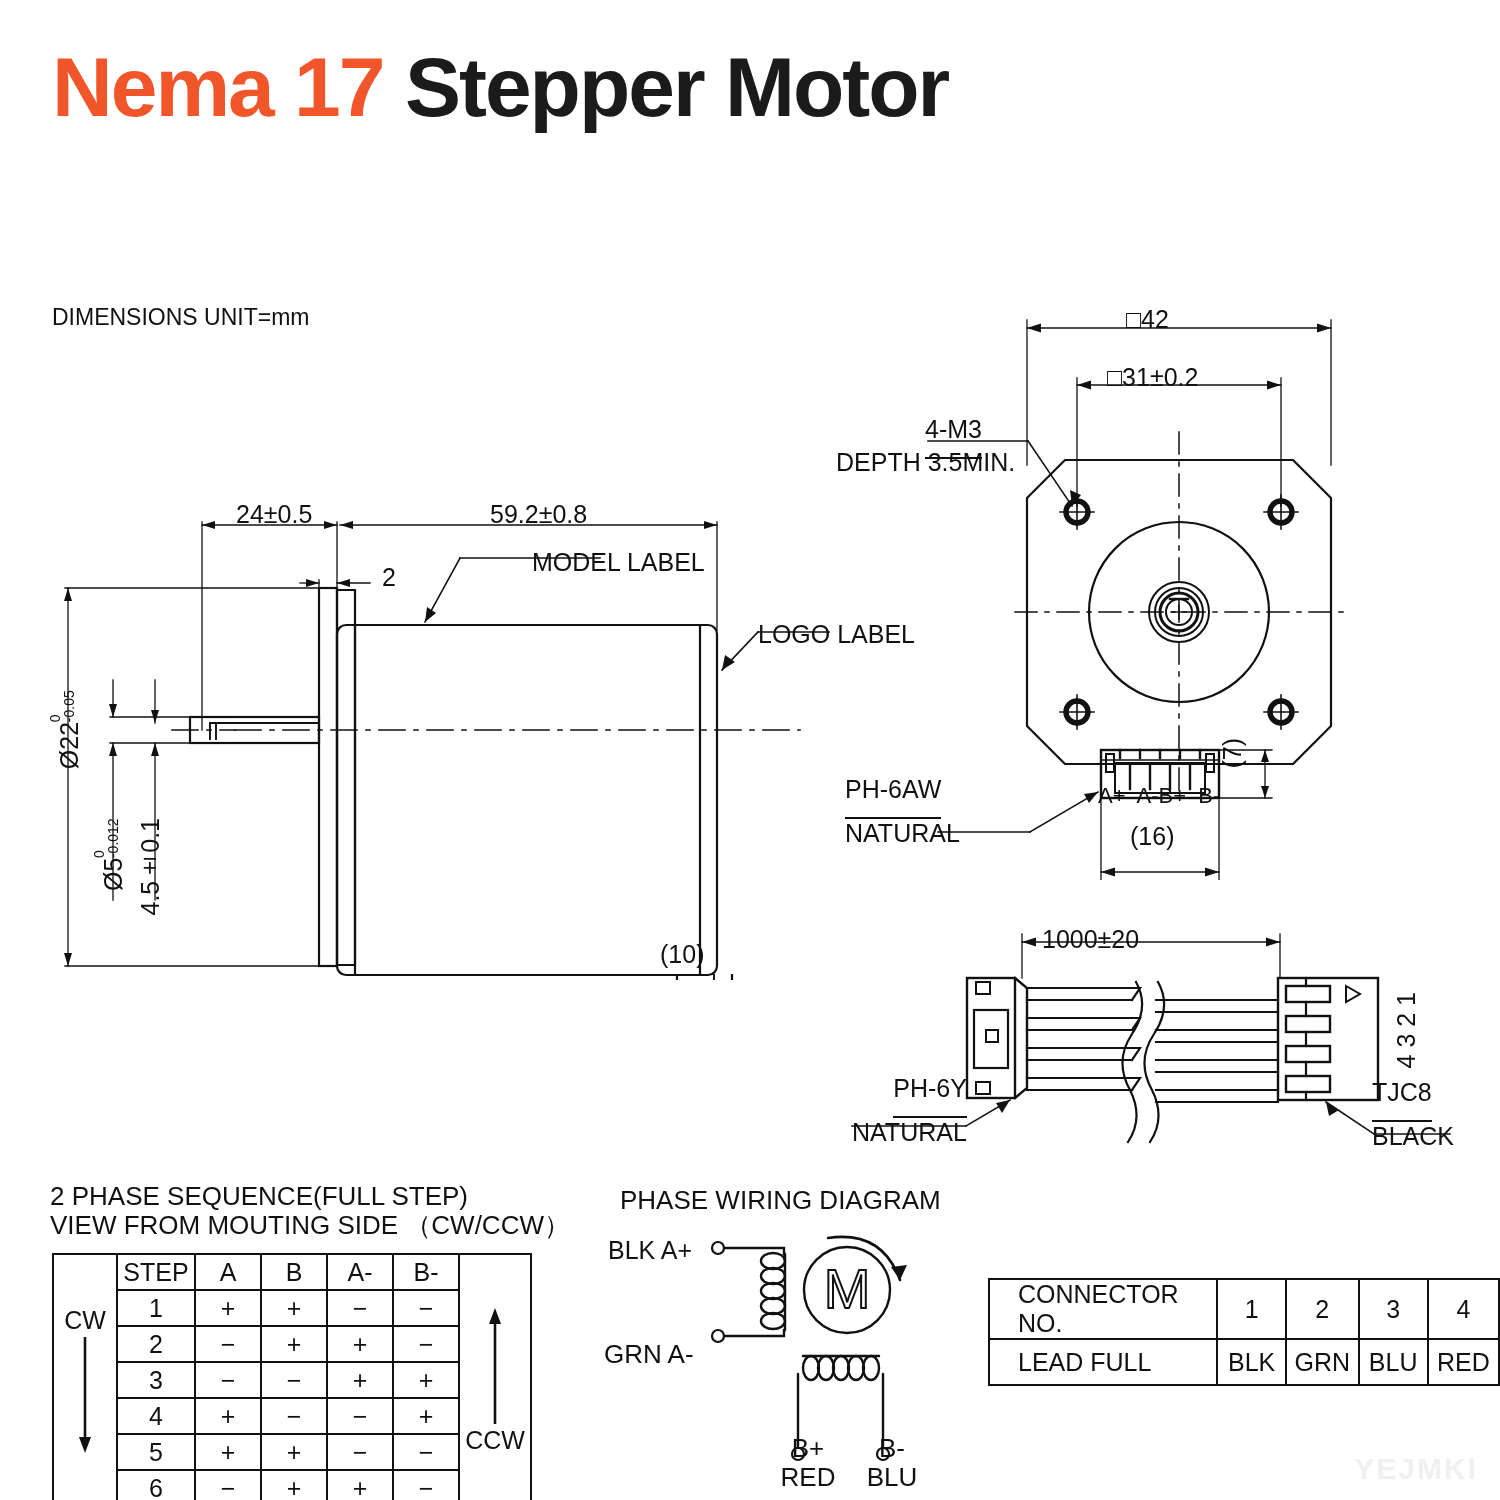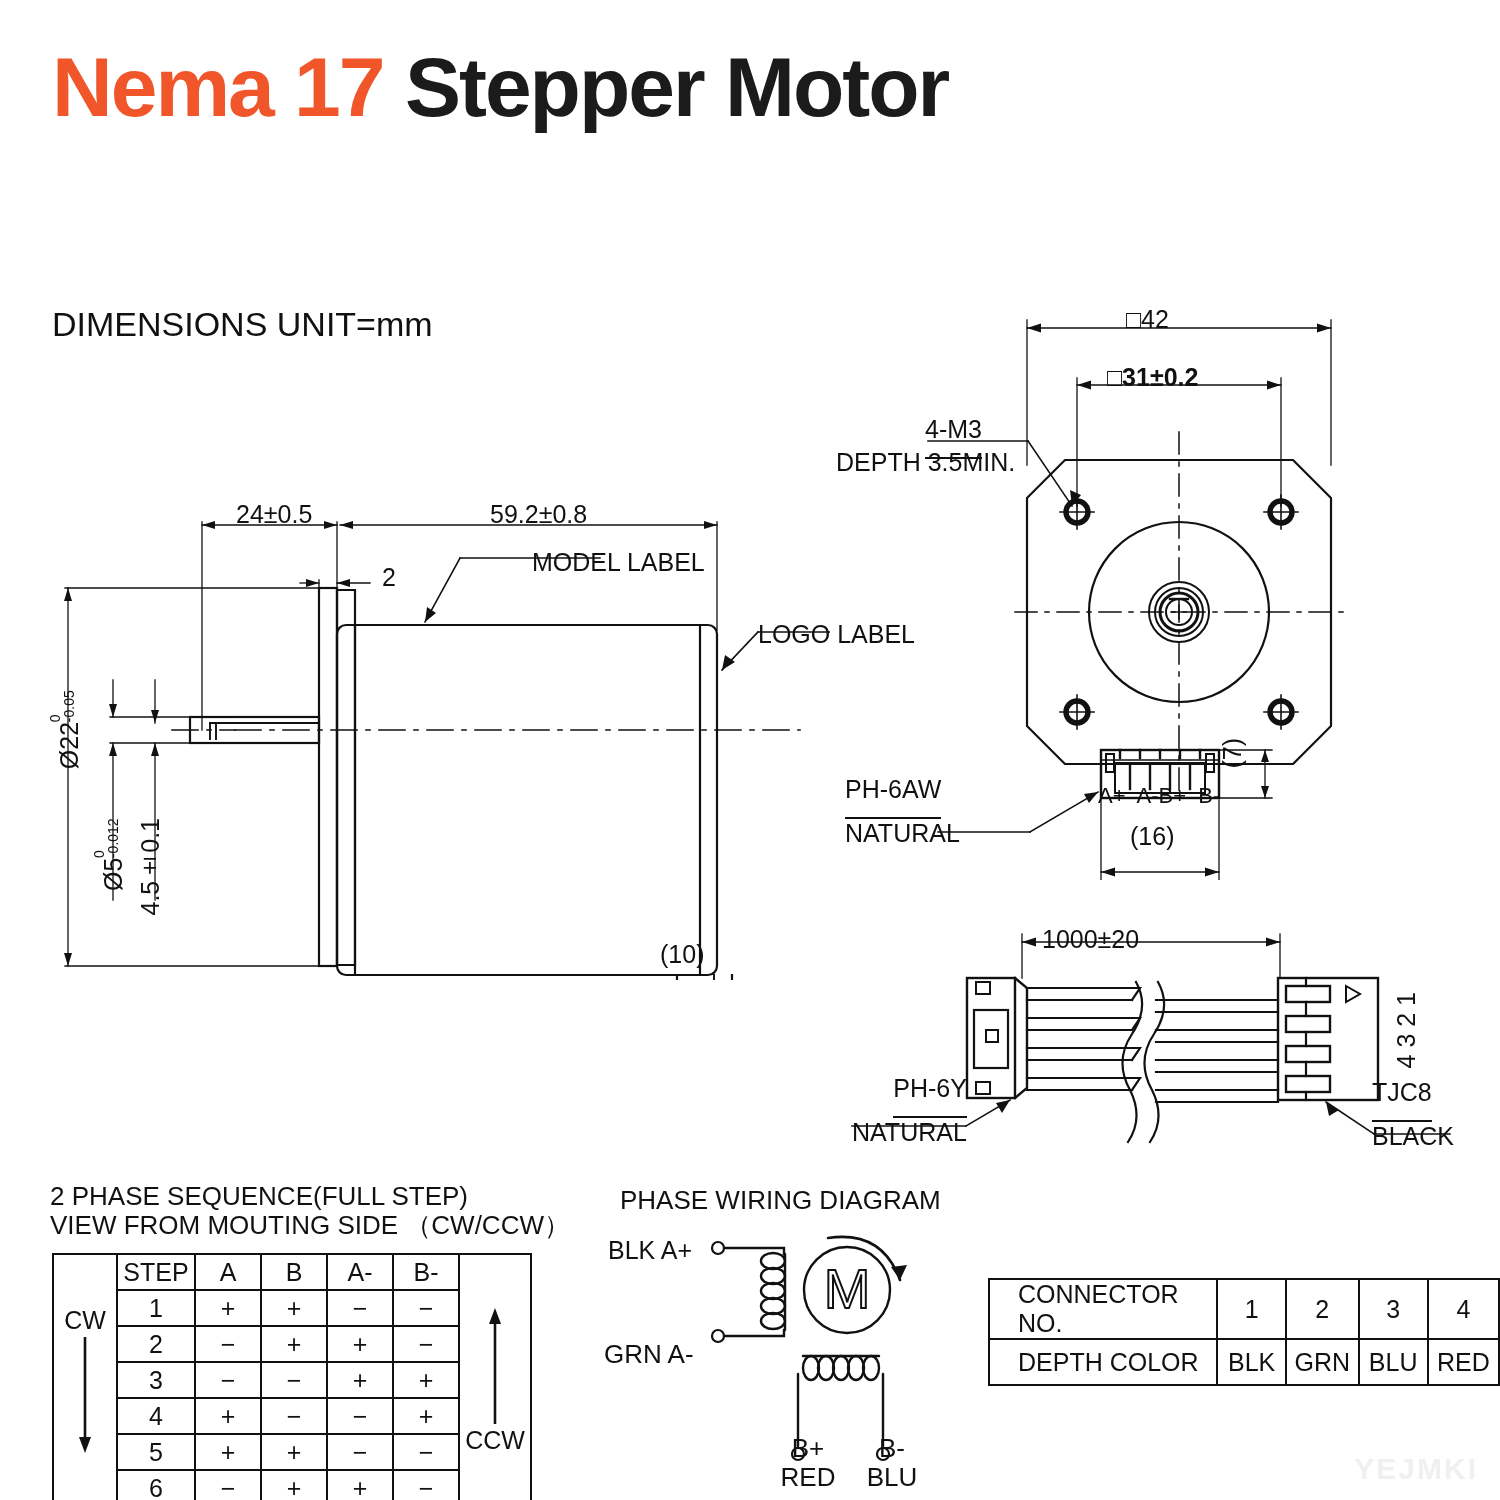--- a/index.html
+++ b/index.html
@@ -5,21 +5,21 @@
   html,body{margin:0;padding:0;background:#fff;}
   body{width:1500px;height:1500px;position:relative;overflow:hidden;
        font-family:"Liberation Sans",sans-serif;color:#111;}
   .abs{position:absolute;}
   
   #title-block{left:52px;top:46px;width:1340px;}
   #title-block .ln{font-weight:bold;font-size:84px;line-height:0.98;letter-spacing:-2px;
                    white-space:nowrap;font-family:"Liberation Sans",sans-serif;}
   .t-orange{color:#F0562A;}
   .t-dark{color:#1b1b1b;margin-top:31px;}
-  #dim-unit{left:52px;top:305px;font-size:34px;color:#111;}
+  #dim-unit{left:52px;top:305px;font-size:23px;color:#111;}
   
   .txt{font-size:25px;color:#111;white-space:nowrap;line-height:1.12;}
   .txt.sm{font-size:22px;}
   .vert{writing-mode:vertical-rl;transform:rotate(180deg);}
   .ul{border-bottom:2.2px solid #111;padding-bottom:14px;}
   .tolstack{display:inline-block;vertical-align:middle;font-size:0.56em;line-height:1.02;
             text-align:left;margin-left:1px;}
   
   table{border-collapse:collapse;}
   #seq-table{left:52px;top:1253px;}
@@ -230,21 +230,21 @@
       <line x1="281" y1="500" x2="281" y2="580" stroke-width="1.3"></line>
       <line x1="399" y1="500" x2="399" y2="580" stroke-width="1.3"></line>
       <line x1="281" y1="572" x2="399" y2="572" stroke-width="1.3"></line>
       <path d="M281 572 l14 -4.5 v9 z" fill="#111" stroke="none"></path>
       <path d="M399 572 l-14 -4.5 v9 z" fill="#111" stroke="none"></path>
     </g>
   </svg>
 </div>
 
 <div class="abs txt" style="left:1126px;top:305px;">□42</div>
-<div class="abs txt" style="left:1107px;top:363px;font-weight:bold;">□31±0.2</div>
+<div class="abs txt" style="left:1107px;top:363px;">□31±0.2</div>
 <div class="abs txt" style="left:925px;top:415px;">
   <div class="ul" style="display:inline-block">4-M3</div>
 </div>
 <div class="abs txt" style="left:836px;top:448px;">DEPTH 3.5MIN.</div>
 <div class="abs txt" style="left:845px;top:775px;">
   <div class="ul" style="display:inline-block">PH-6AW</div>
   <div>NATURAL</div>
 </div>
 <div class="abs txt sm" style="left:1098px;top:784px;">
   <span>A+</span>&nbsp;
@@ -463,21 +463,21 @@
 <table class="abs" id="conn-table">
   <tbody>
       <tr>
     <td class="lbl">CONNECTOR NO.</td>
     <td class="val">1</td>
     <td class="val">2</td>
     <td class="val">3</td>
     <td class="val">4</td>
   </tr>
   <tr>
-    <td class="lbl">DEPTH COLOR</td>
+    <td class="lbl">LEAD FULL</td>
     <td class="val">BLK</td>
     <td class="val">GRN</td>
     <td class="val">BLU</td>
     <td class="val">RED</td>
   </tr>
 </tbody>
   </table>
 
 <div class="abs" id="watermark">YEJMKI</div>
 

